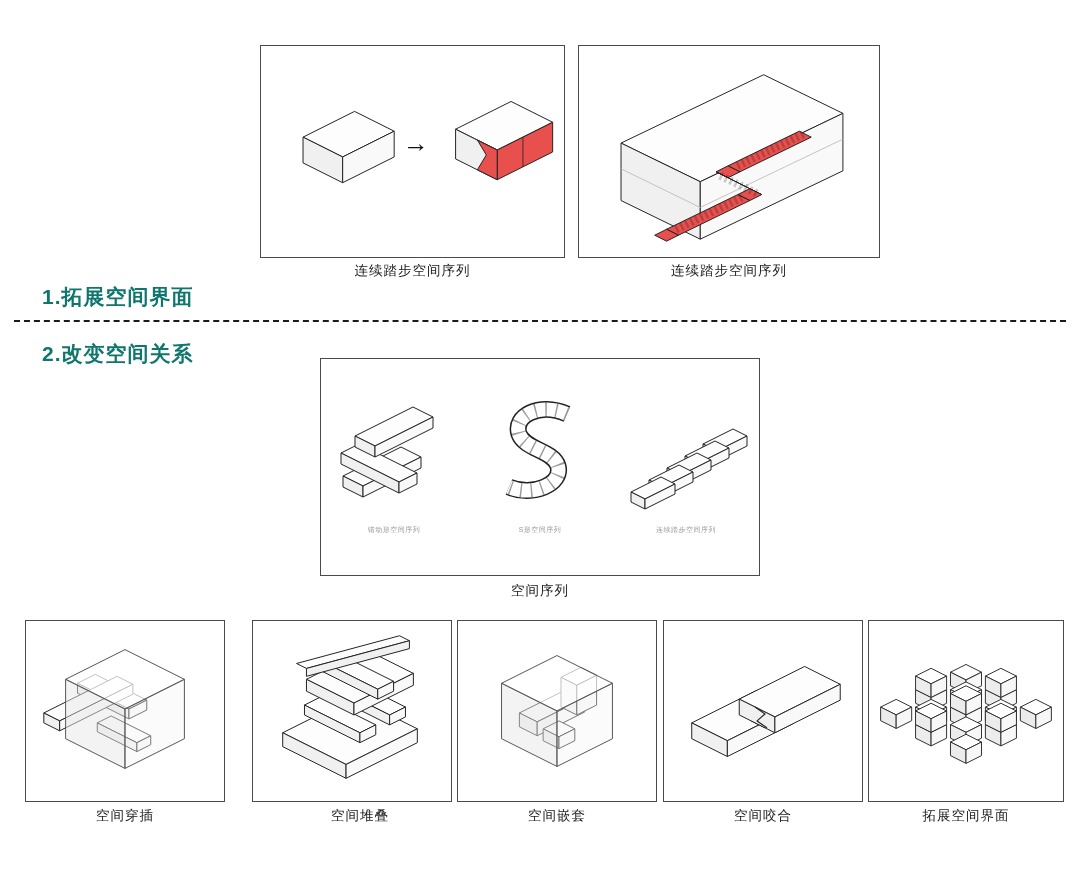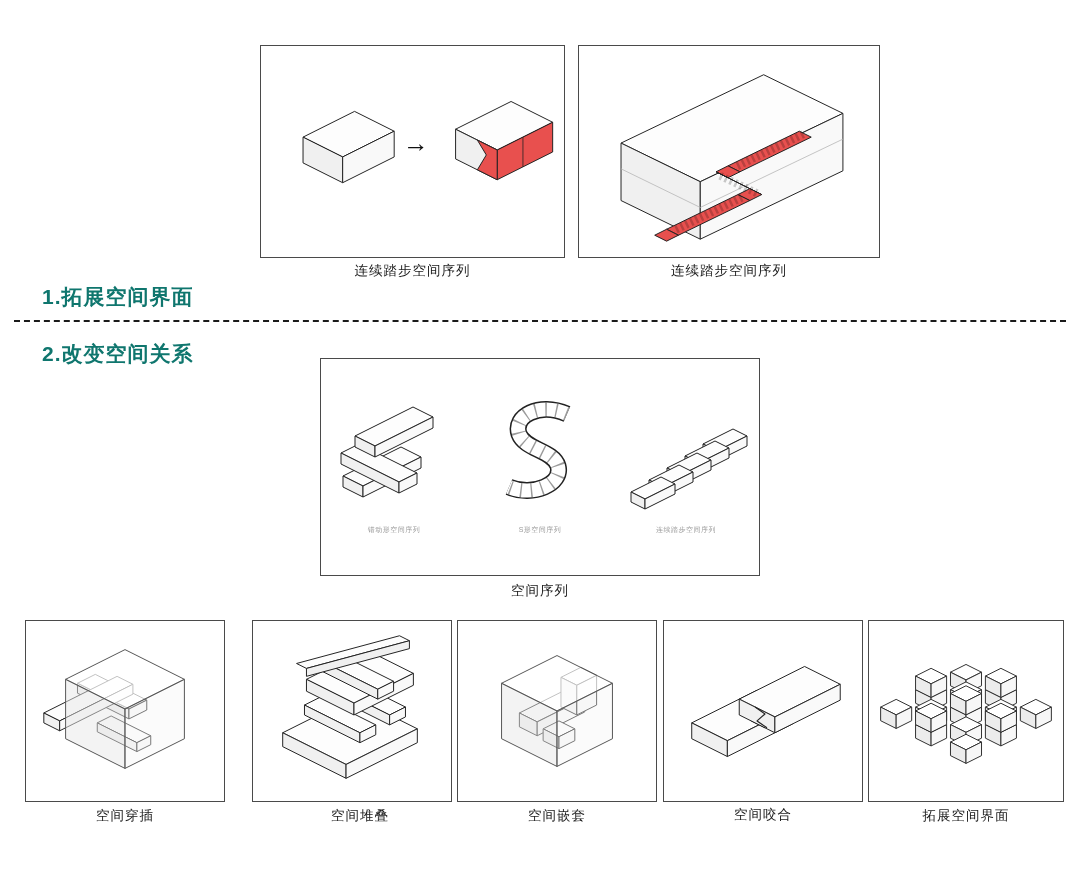--- a/index.html
+++ b/index.html
@@ -42,21 +42,21 @@
   .p-bottom{top:620px;width:200px;height:182px;}
   .p-b1{left:25px;}
   .p-b2{left:252px;}
   .p-b3{left:457px;}
   .p-b4{left:663px;}
   .p-b5{left:868px;width:196px;}
   .cap-bottom{top:808px;width:200px;}
   .cap-b1{left:25px;text-align:center;}
   .cap-b2{left:260px;}
   .cap-b3{left:457px;}
-  .cap-b4{left:663px;font-family:Liberation Mono, monospace;}
+  .cap-b4{left:663px;}
   .cap-b5{left:868px;width:196px;}
 </style>
 </head>
 <body>
 
 <div>
 
   <div class="panel p-top1">
     <svg viewBox="0 0 305 213">
       <g stroke="#222" stroke-width="1" stroke-linejoin="round">

